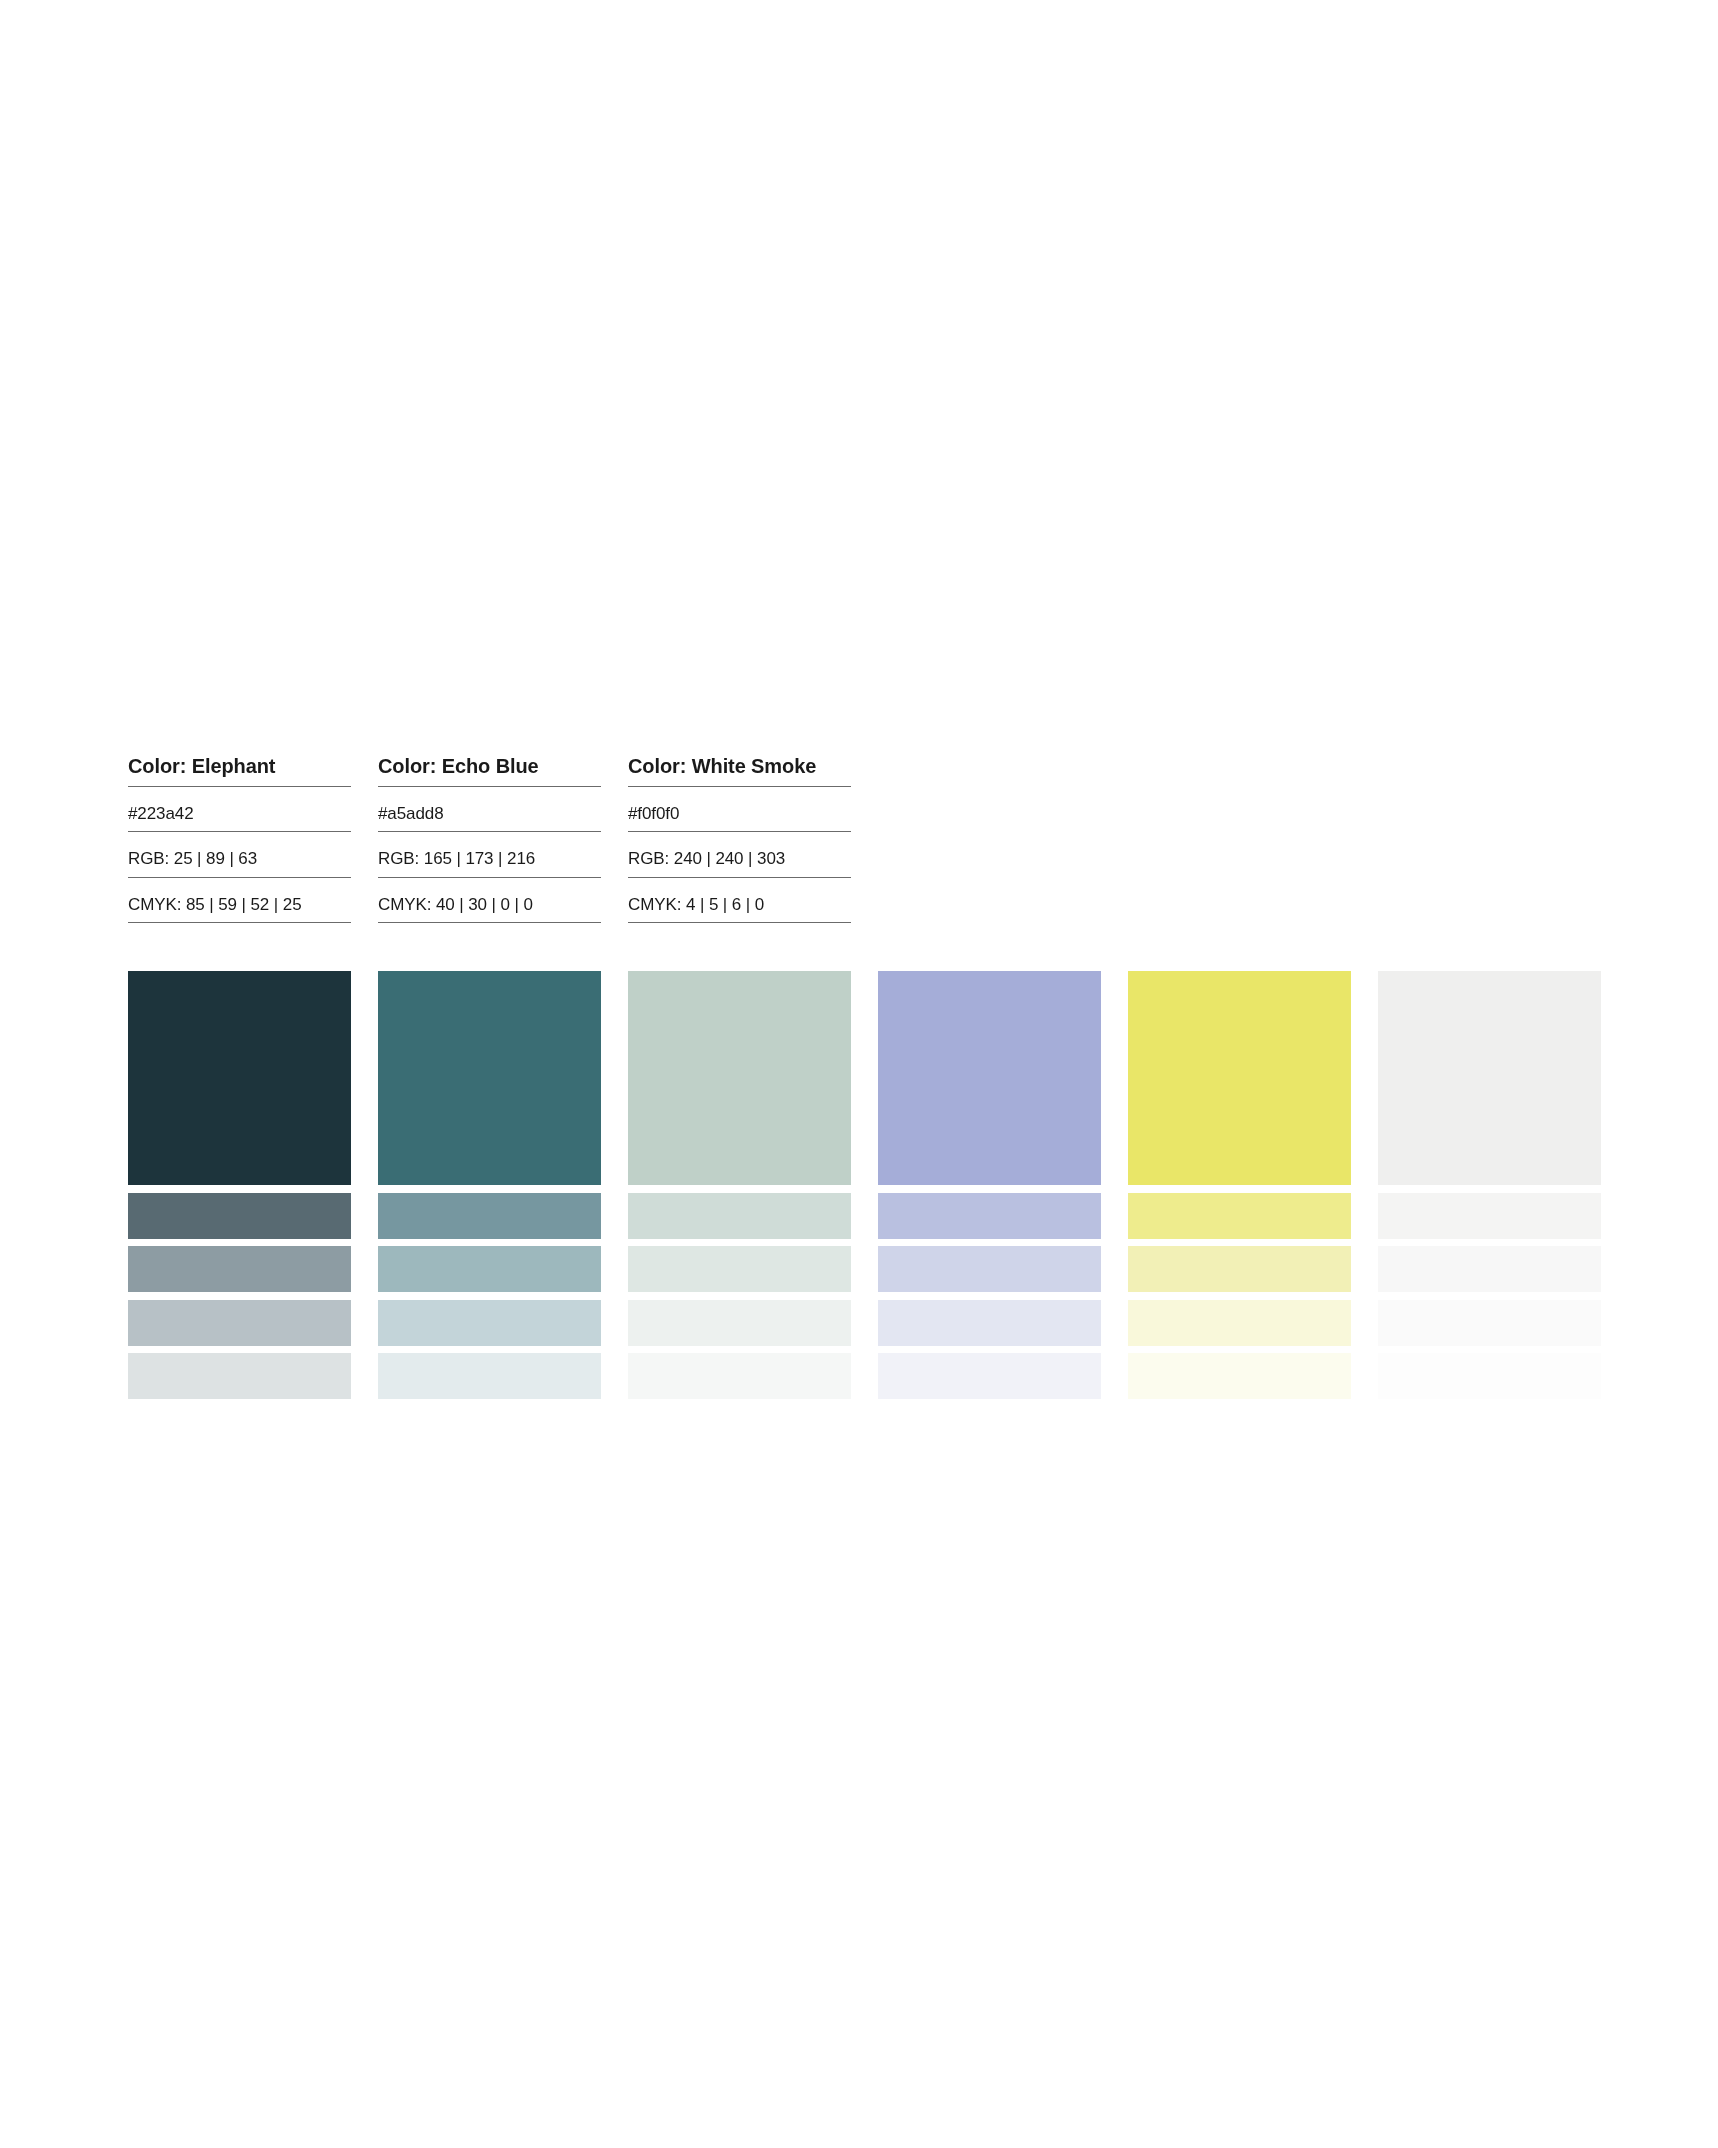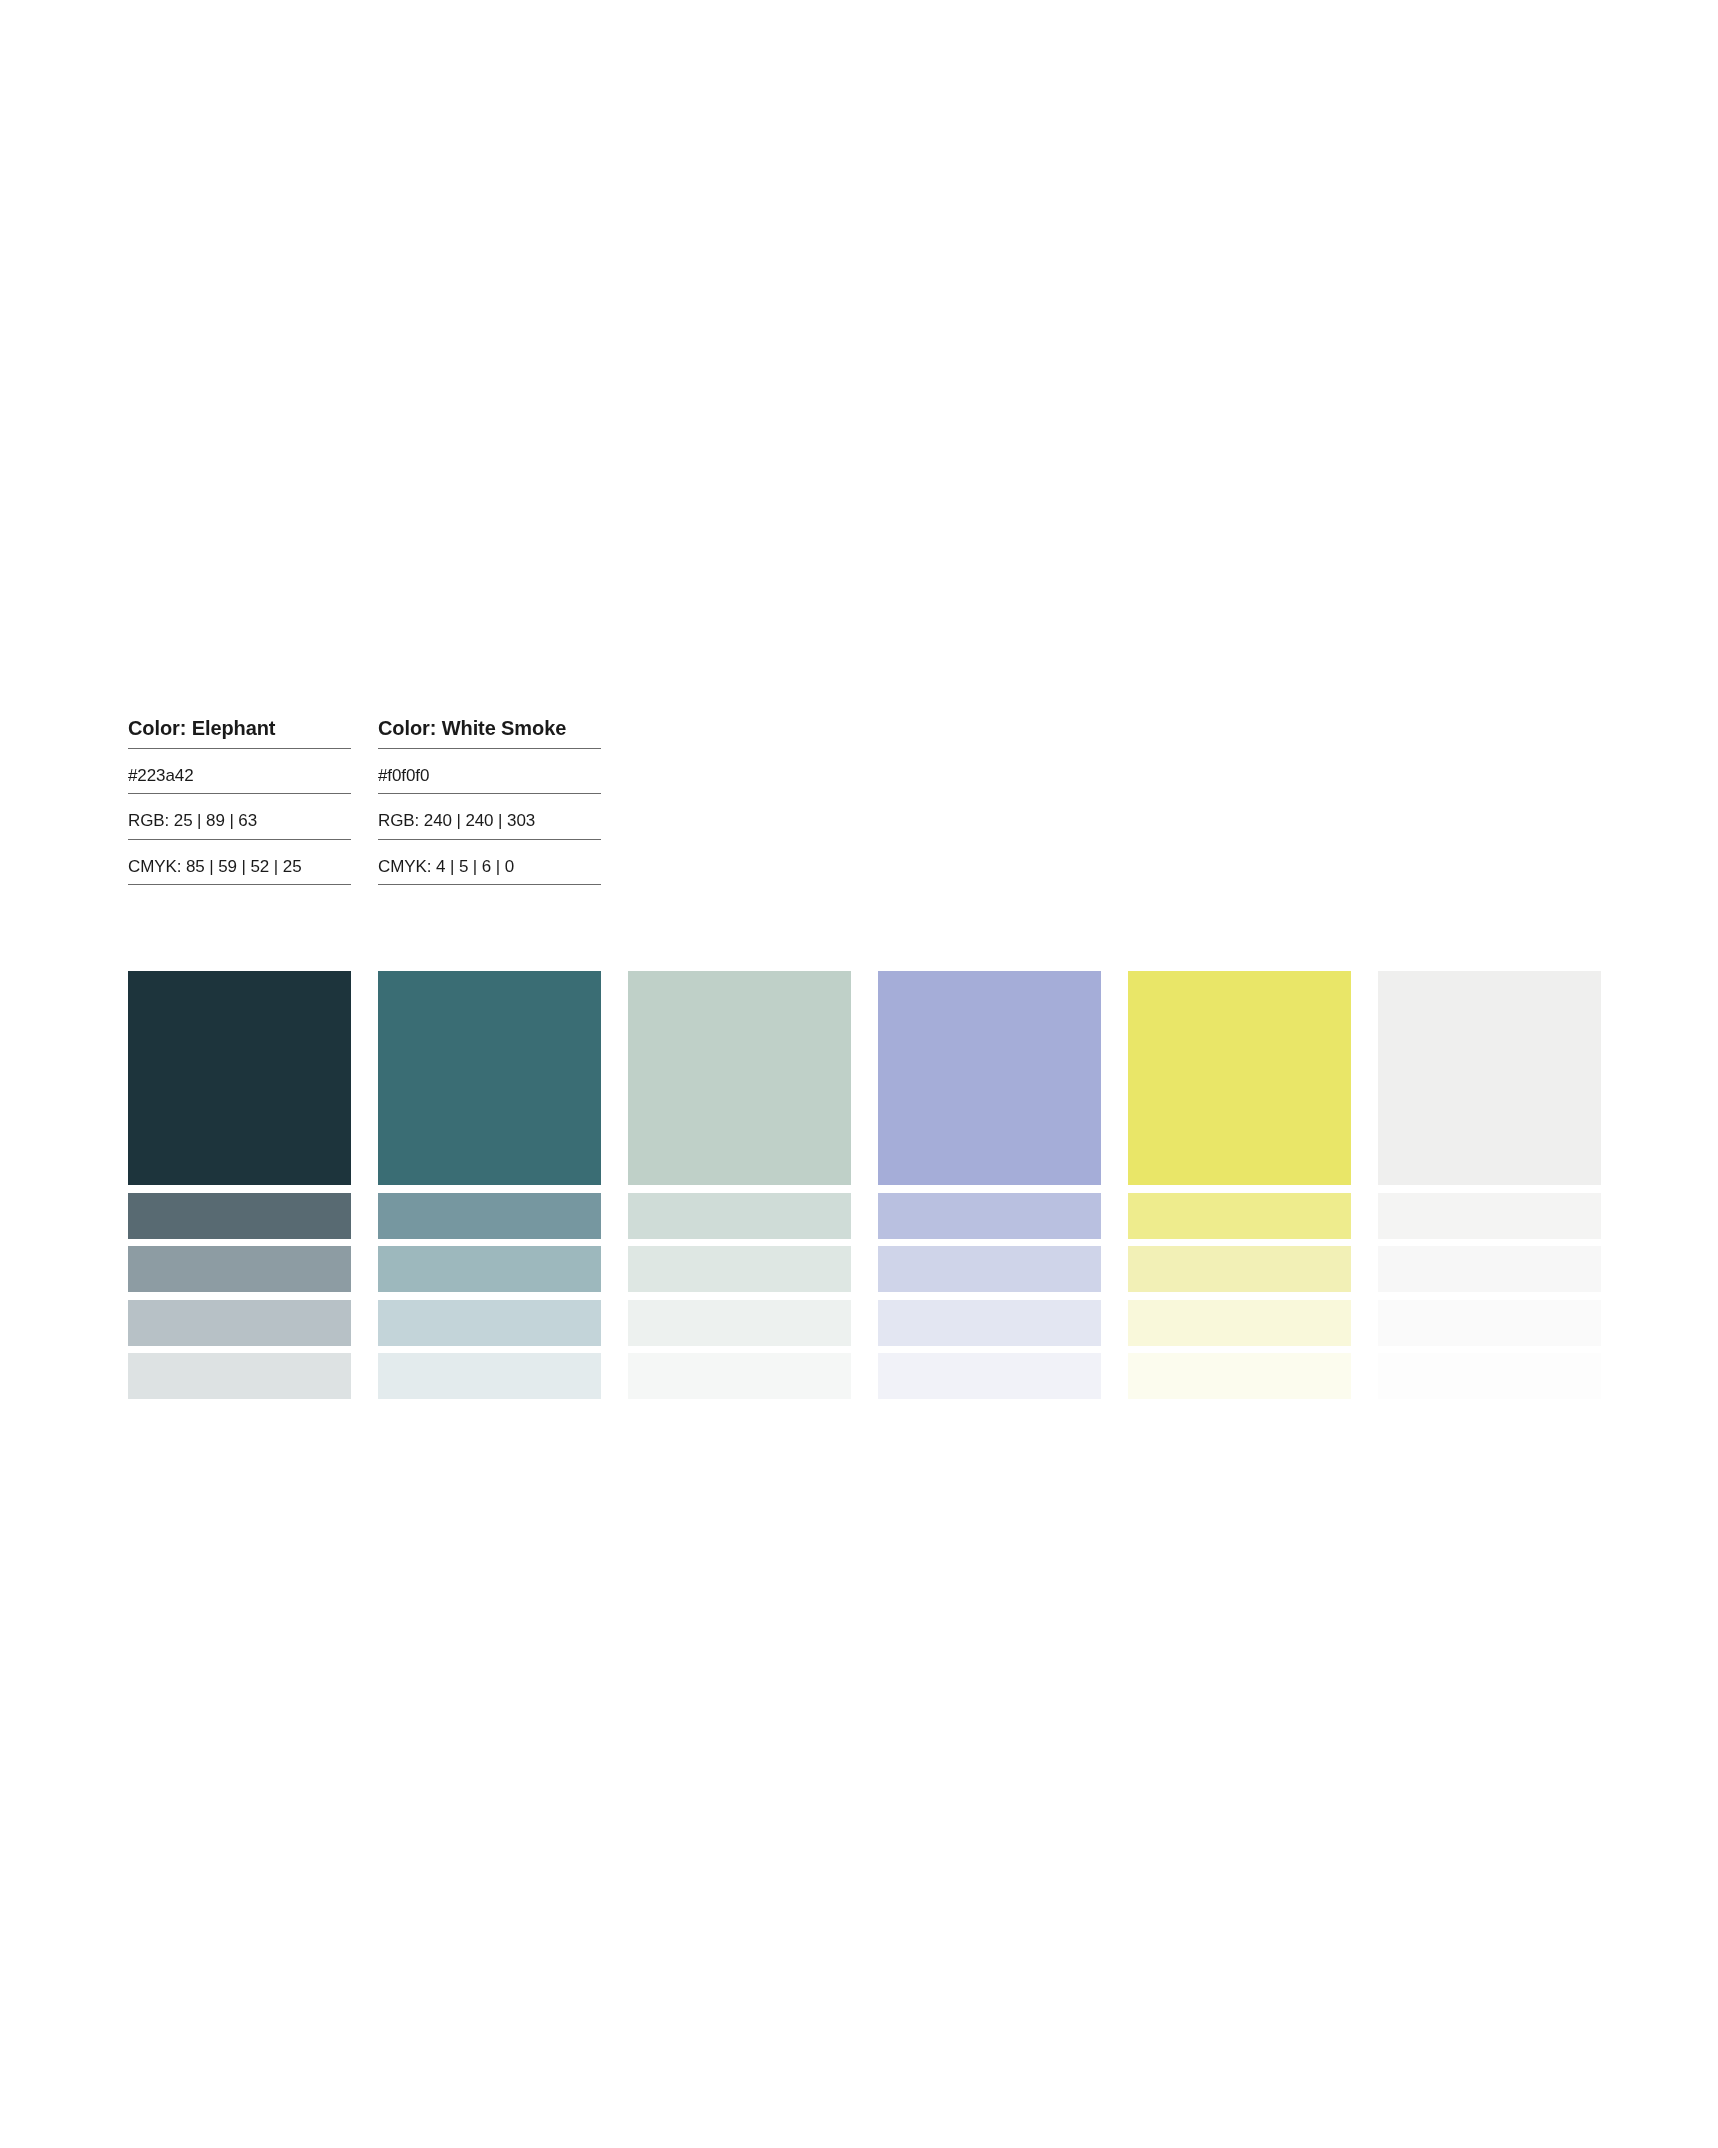--- a/index.html
+++ b/index.html
@@ -13,21 +13,21 @@
     font-family: "Liberation Sans", sans-serif;
     color: #1a1a1a;
     -webkit-font-smoothing: antialiased;
     position: relative;
     overflow: hidden;
   }
 
   #palette-sheet {
     position: absolute;
     left: 128px;
-    top: 712px;
+    top: 750px;
     width: 1484px;
   }
 
   .palette-grid {
     display: grid;
     grid-template-columns: repeat(6, 223px);
     column-gap: 27px;
     align-items: start;
   }
 
@@ -89,20 +89,26 @@
 
     <div class="spec-block">
       <div class="spec-row title">Color: Elephant</div>
       <div class="spec-row value">#223a42</div>
       <div class="spec-row value">RGB: 25 | 89 | 63</div>
       <div class="spec-row value">CMYK: 85 | 59 | 52 | 25</div>
     </div>
 
 
 
+    <div class="spec-block">
+      <div class="spec-row title">Color: Echo Blue</div>
+      <div class="spec-row value">#a5add8</div>
+      <div class="spec-row value">RGB: 165 | 173 | 216</div>
+      <div class="spec-row value">CMYK: 40 | 30 | 0 | 0</div>
+    </div>
 
 
     <div class="spec-block">
       <div class="spec-row title">Color: White Smoke</div>
       <div class="spec-row value">#f0f0f0</div>
       <div class="spec-row value">RGB: 240 | 240 | 303</div>
       <div class="spec-row value">CMYK: 4 | 5 | 6 | 0</div>
     </div>
 
   </div>

